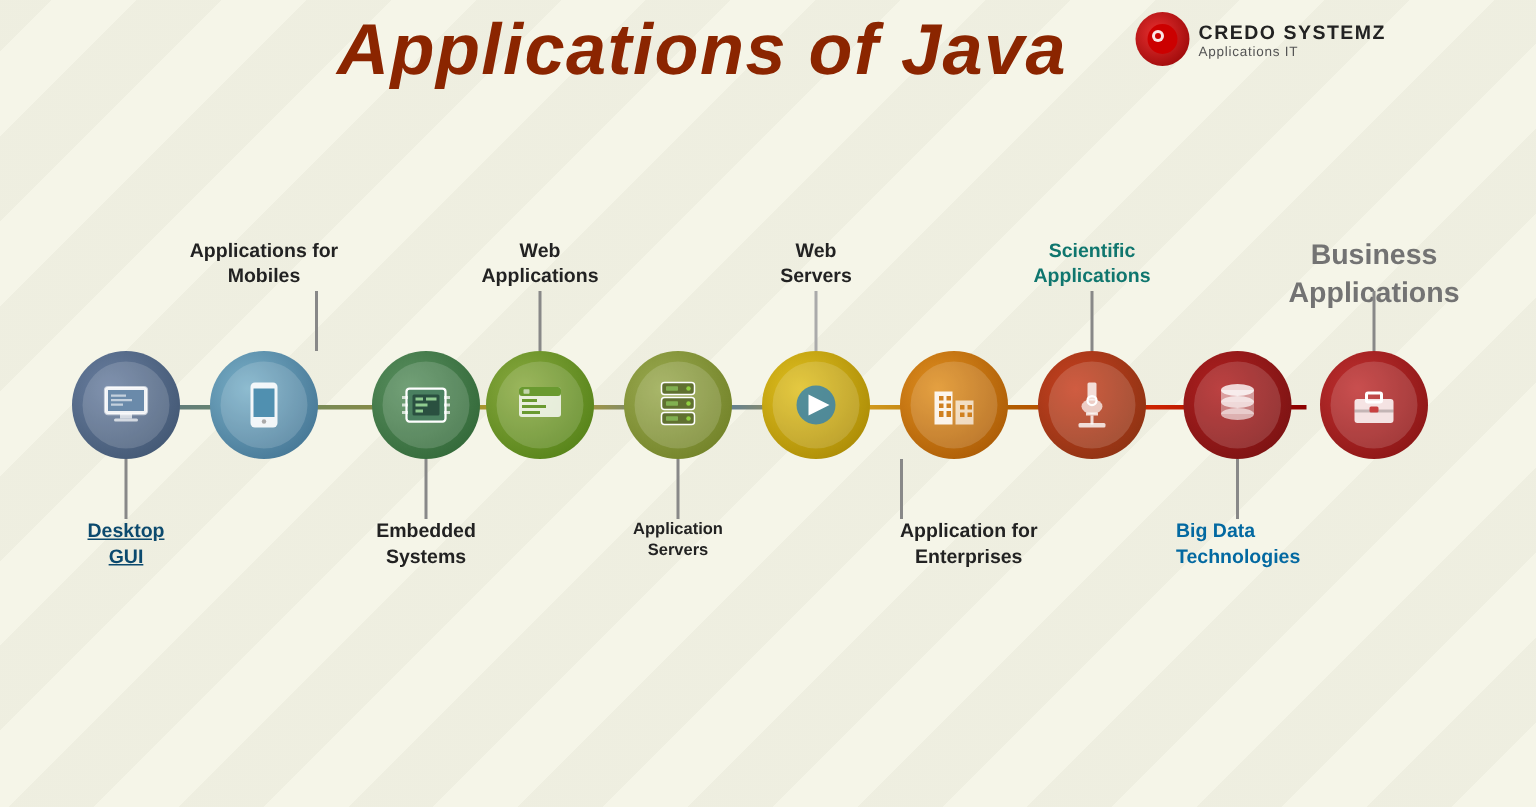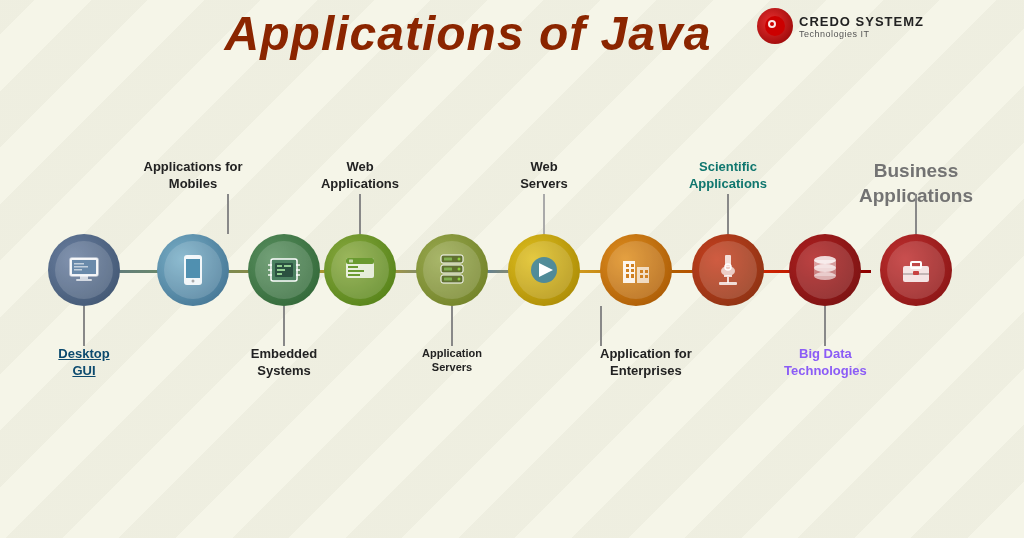--- a/index.html
+++ b/index.html
@@ -145,21 +145,21 @@
   <div class="logo">
     <div class="logo-icon">
       <svg width="22" height="22" viewBox="0 0 22 22">
         <circle cx="11" cy="11" r="10" fill="#cc0000"></circle>
         <circle cx="8" cy="9" r="4" fill="white" opacity="0.9"></circle>
         <circle cx="8" cy="9" r="2" fill="#cc0000"></circle>
       </svg>
     </div>
     <div class="logo-text">
       <span class="logo-name">CREDO SYSTEMZ</span>
-      <span class="logo-tagline">Technologies IT</span>
+      <span class="logo-tagline">Applications IT</span>
     </div>
   </div>
 
   <div class="main-title">Applications of Java</div>
 
   <div class="timeline-area">
 
     <div class="h-line"></div>
 
     <div style="position:absolute; left:28px; top:124px; display:flex; flex-direction:column; align-items:center;">
@@ -179,21 +179,21 @@
         </div>
       </div>
 
       <div style="width:2px; height:40px; background:#888;"></div>
 
       <div style="font-size:13px; font-weight:bold; color:#0c4a6e; text-align:center; line-height:1.3;text-decoration:underline;">
         Desktop<br>GUI
       </div>
     </div>
 
-    <div style="position:absolute; left:137px; top:124px; display:flex; flex-direction:column; align-items:flex-end;">
+    <div style="position:absolute; left:120px; top:124px; display:flex; flex-direction:column; align-items:flex-end;">
 
       <div style="font-size:13px; font-weight:bold; color:#222; text-align:center; line-height:1.3; position:absolute; top:-75px; width:120px; left:50%; transform:translateX(-50%);">Applications for<br>Mobiles</div>
 
       <div style="position:absolute; top:-40px; width:2px; height:40px; background:#888;"></div>
       <div class="circle c2">
         <div class="circle-inner">
           <svg width="22" height="32" viewBox="0 0 22 32">
             <rect x="2" y="1" width="18" height="30" rx="3" fill="white" opacity="0.9"></rect>
             <rect x="4" y="5" width="14" height="19" fill="#5090b0"></rect>
             <circle cx="11" cy="27" r="1.5" fill="#aaa"></circle>
@@ -327,21 +327,21 @@
 
             <ellipse cx="15" cy="6" rx="11" ry="4" fill="white" opacity="0.8"></ellipse>
             <rect x="4" y="6" width="22" height="8" fill="white" opacity="0.5"></rect>
             <ellipse cx="15" cy="14" rx="11" ry="4" fill="white" opacity="0.7"></ellipse>
             <rect x="4" y="14" width="22" height="8" fill="white" opacity="0.35"></rect>
             <ellipse cx="15" cy="22" rx="11" ry="4" fill="white" opacity="0.6"></ellipse>
           </svg>
         </div>
       </div>
       <div style="width:2px; height:40px; background:#888;"></div>
-      <div style="font-size:13px; font-weight:bold; color:#8b5cf6; text-align:center; line-height:1.3;">Big Data<br>Technologies</div>
+      <div style="font-size:13px; font-weight:bold; color:#0369a1; text-align:left; line-height:1.3;">Big Data<br>Technologies</div>
     </div>
 
     <div style="position:absolute; left:860px; top:124px; display:flex; flex-direction:column; align-items:center;">
       <div style="font-size:19px; font-weight:bold; color:#737373; text-align:center; line-height:1.3; position:absolute; top:-75px; width:120px; left:50%; transform:translateX(-50%);">Business<br>Applications</div>
       <div style="position:absolute; top:-40px; width:2px; height:40px; background:#888;"></div>
       <div class="circle c10">
         <div class="circle-inner">
           <svg width="34" height="28" viewBox="0 0 34 28">
 
             <rect x="4" y="10" width="26" height="16" rx="2" fill="white" opacity="0.85"></rect>

